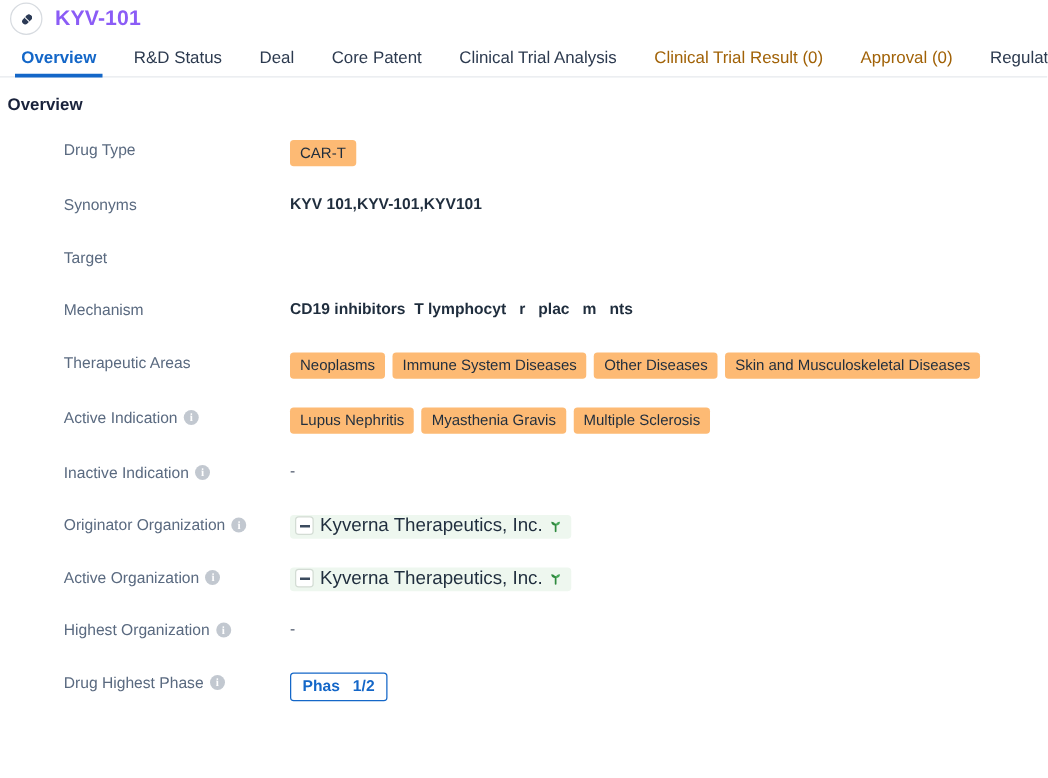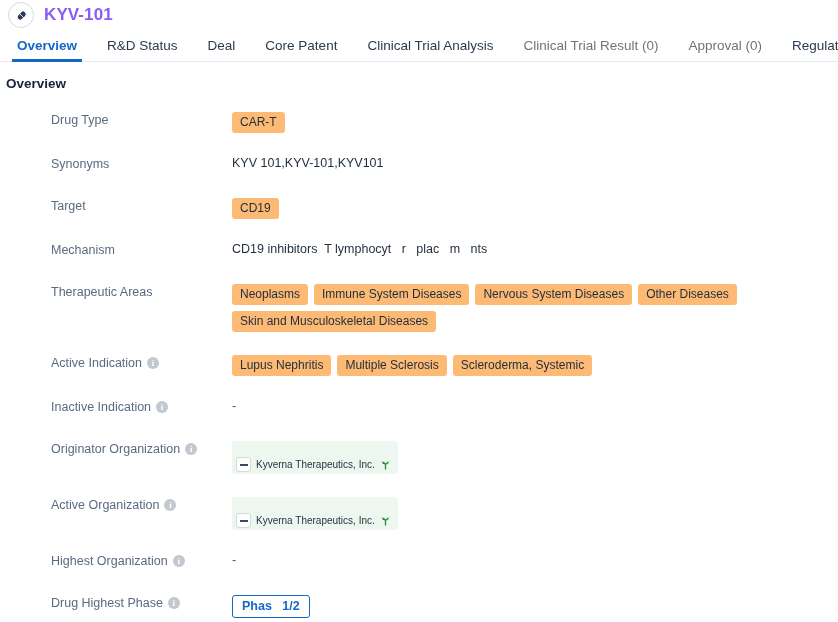--- a/index.html
+++ b/index.html
@@ -68,21 +68,21 @@
   .tab.active::after {
     content: "";
     position: absolute;
     left: 10px;
     right: 10px;
     bottom: -1px;
     height: 3px;
     background: #1467c8;
   }
   .tab.disabled {
-    color: #737373;
+    color: #a16207;
   }
 
   
   .content {
     padding: 14px 0 0 6px;
   }
   .section-title {
     font-size: 13.5px;
     font-weight: bold;
     color: #19223b;
@@ -115,21 +115,21 @@
   .row-value {
     flex: 1 1 auto;
     display: flex;
     flex-wrap: wrap;
     align-items: center;
     gap: 6px;
     font-size: 12.5px;
     color: #1f2d3d;
     padding-top: 1px;
   }
-  .plain-value { font-size: 12.5px; color: #1f2d3d; }
+  .plain-value { font-size: 12.5px; color: #1f2d3d; font-weight: bold; }
   .dash { font-size: 12.5px; color: #4a5568; }
 
   
   .info-icon {
     width: 12px;
     height: 12px;
     border-radius: 50%;
     background: #c2c8d0;
     color: #ffffff;
     font-size: 9px;
@@ -150,25 +150,25 @@
     color: #1f2d3d;
     line-height: 14px;
     white-space: nowrap;
     cursor: pointer;
   }
 
   
   .org-chip {
     background: #eef7ef;
     border-radius: 3px;
-    padding: 16px 7px 2px 4px;
+    padding: 0 7px 2px 4px;
     display: inline-flex;
     align-items: center;
     gap: 5px;
-    font-size: 10px;
+    font-size: 15px;
     color: #1f2d3d;
     white-space: nowrap;
     cursor: pointer;
     justify-content: center;
   }
   .org-logo {
     width: 15px;
     height: 15px;
     border: 1px solid #d3dcd4;
     border-radius: 3px;
@@ -245,56 +245,52 @@
     </div>
     <div class="row-value">
       <span class="plain-value">KYV 101,KYV-101,KYV101</span>
     </div>
   </div>
 
   <div class="row">
     <div class="row-label">
       <span>Target</span>
     </div>
-    <div class="row-value">
-      <span class="tag">CD19</span>
-    </div>
   </div>
 
   <div class="row">
     <div class="row-label">
       <span>Mechanism</span>
     </div>
     <div class="row-value">
       <span class="plain-value" style="white-space:pre">CD19 inhibitors  T lymphocyt   r   plac   m   nts</span>
     </div>
   </div>
 
   <div class="row">
     <div class="row-label">
       <span>Therapeutic Areas</span>
     </div>
     <div class="row-value">
       <span class="tag">Neoplasms</span>
       <span class="tag">Immune System Diseases</span>
-      <span class="tag">Nervous System Diseases</span>
       <span class="tag">Other Diseases</span>
       <span class="tag">Skin and Musculoskeletal Diseases</span>
     </div>
   </div>
 
   <div class="row">
     <div class="row-label">
       <span>Active Indication</span>
       <span class="info-icon">i</span>
     </div>
     <div class="row-value">
       <span class="tag">Lupus Nephritis</span>
+      <span class="tag">Myasthenia Gravis</span>
       <span class="tag">Multiple Sclerosis</span>
-      <span class="tag">Scleroderma, Systemic</span>
     </div>
   </div>
 
   <div class="row">
     <div class="row-label">
       <span>Inactive Indication</span>
       <span class="info-icon">i</span>
     </div>
     <div class="row-value">
       <span class="dash">-</span>

